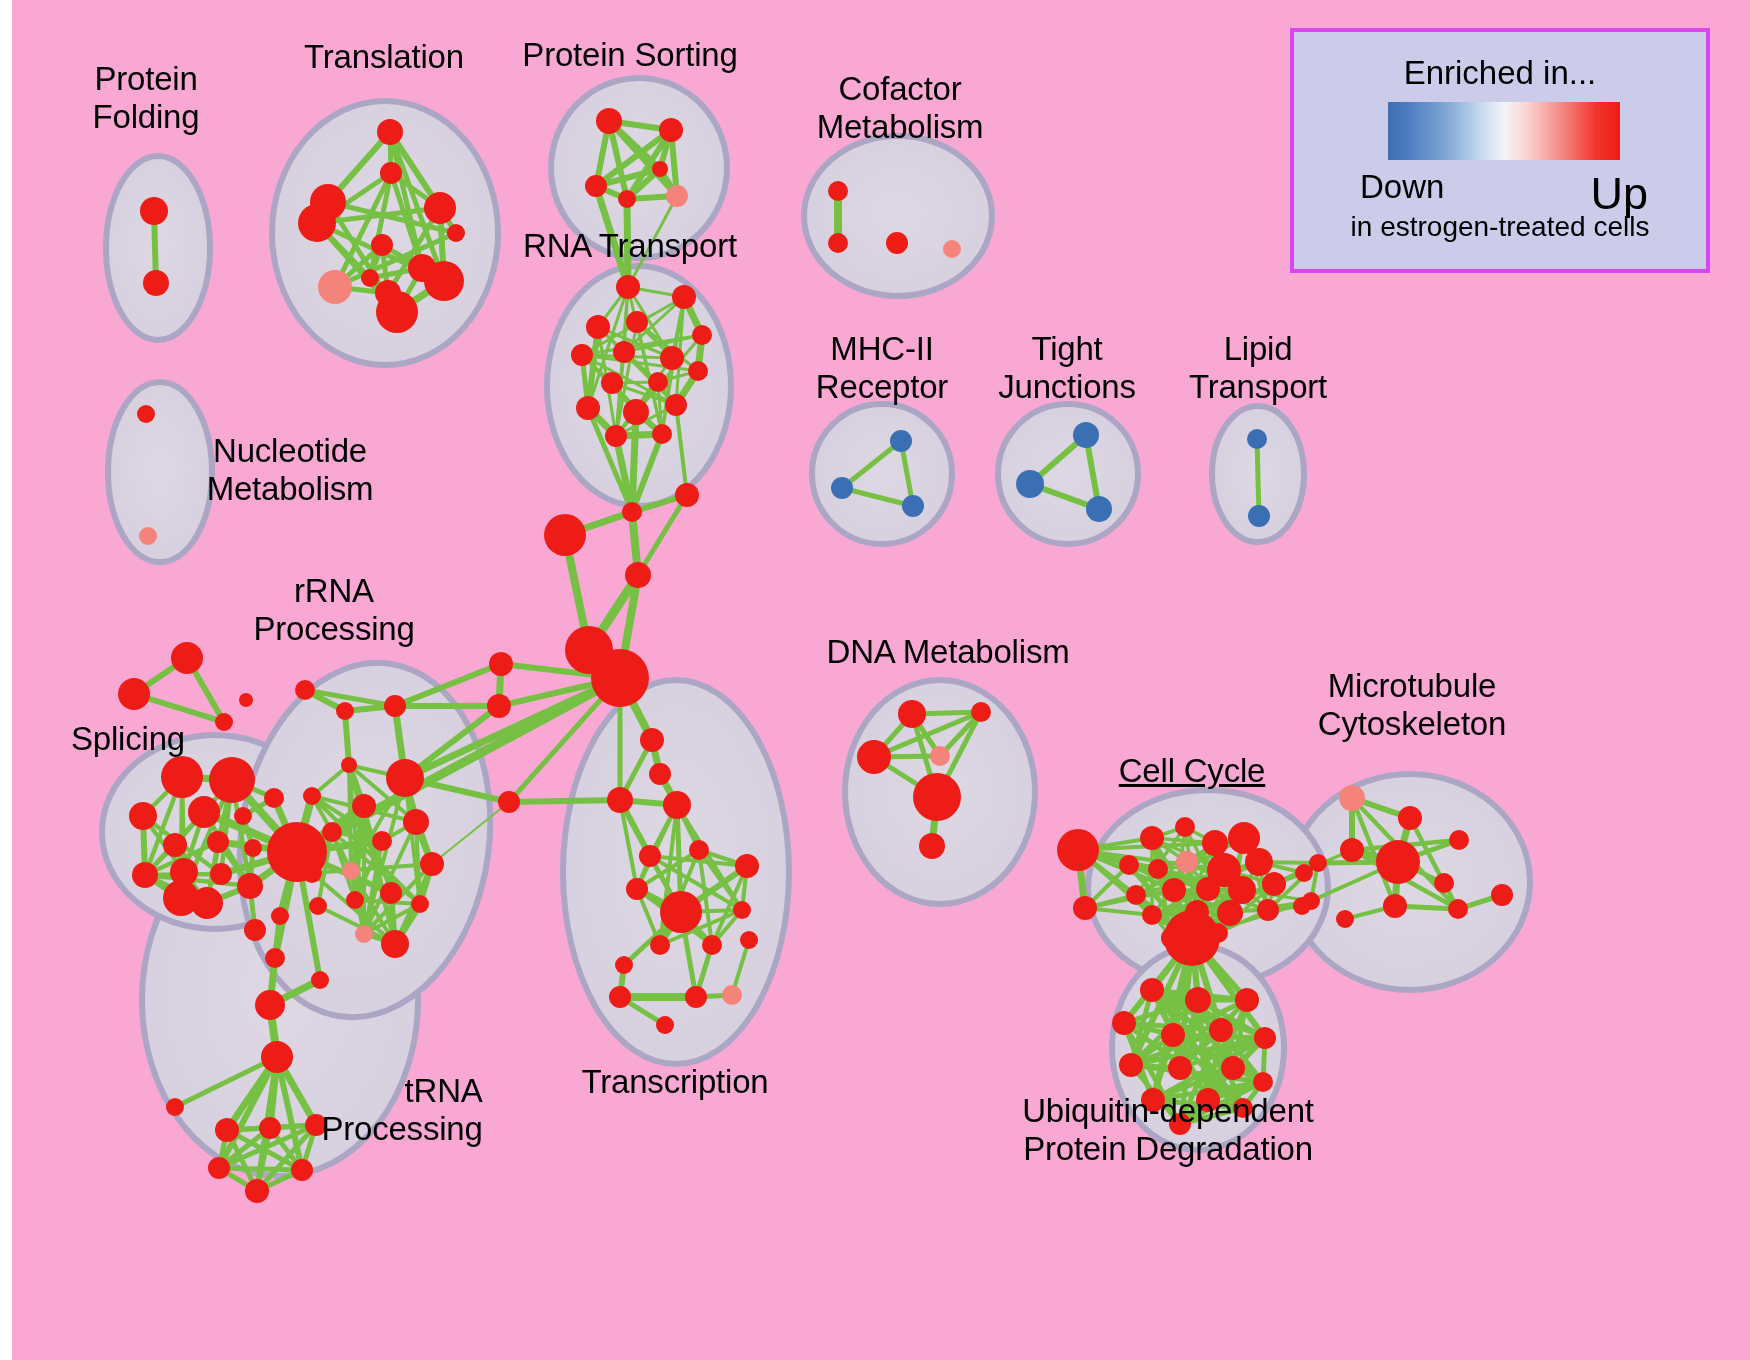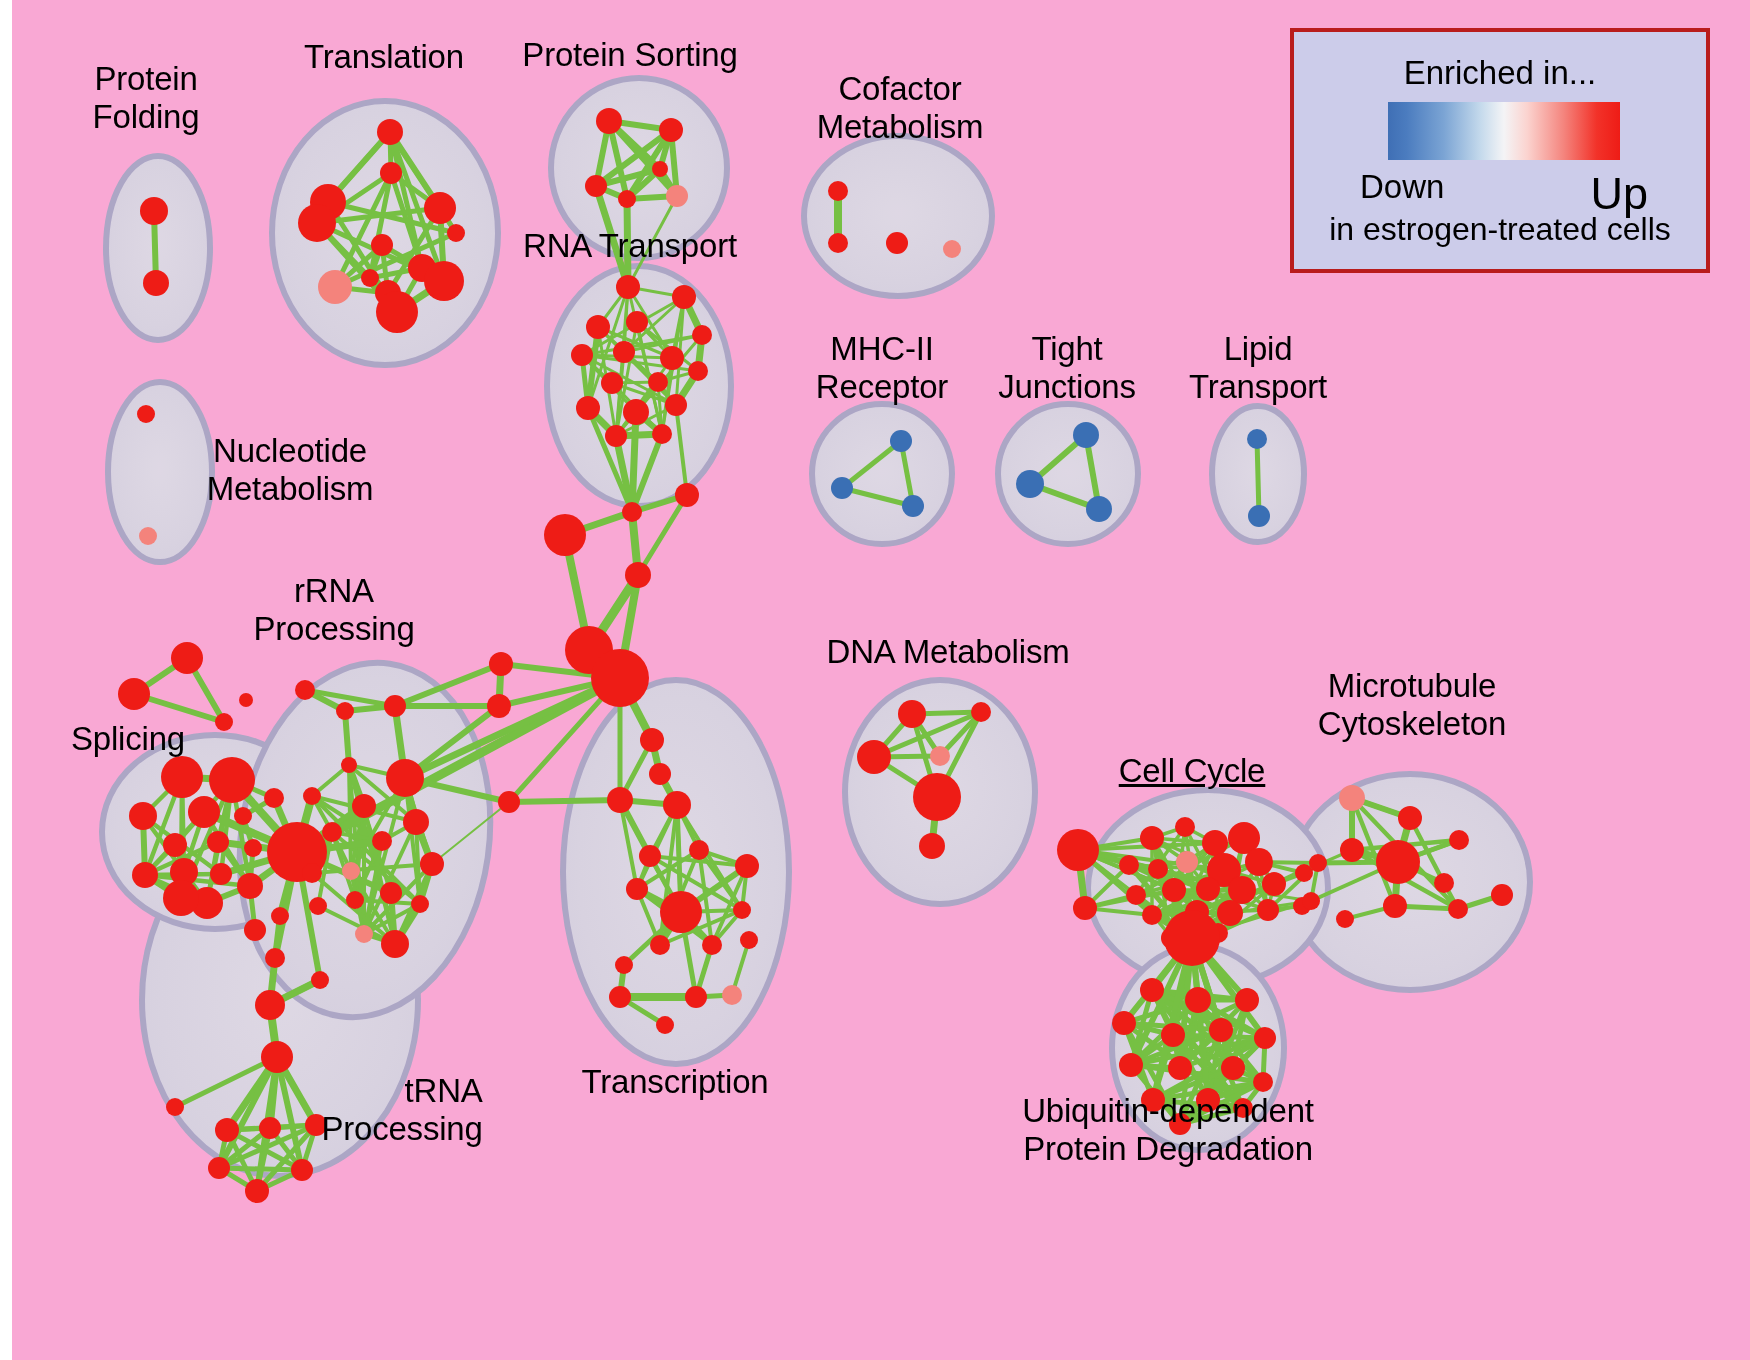--- a/index.html
+++ b/index.html
@@ -33,21 +33,21 @@
     transform: translateX(-50%);
     letter-spacing: -0.2px;
   }
   #legend {
     position: absolute;
     left: 1278px;
     top: 28px;
     width: 420px;
     height: 245px;
     background: #ccccea;
-    border: 4px solid #b91c1c;
+    border: 4px solid #d946ef;
     box-sizing: border-box;
   }
   #legend-title {
     position: absolute;
     left: 0; right: 0;
     top: 22px;
     text-align: center;
     font-size: 33px;
     color: #000;
   }
@@ -79,21 +79,21 @@
     position: absolute;
     right: 58px;
     top: 136px;
     font-size: 45px;
     color: #000;
   }
   #legend-sub1, #legend-sub2 {
     position: absolute;
     left: 0; right: 0;
     text-align: center;
-    font-size: 32px;
+    font-size: 28px;
     color: #000;
   }
   #legend-sub1 { top: 179px; }
   #legend-sub2 { top: 211px; }
 </style>
 </head>
 <body>
 
 <div id="root">
 

